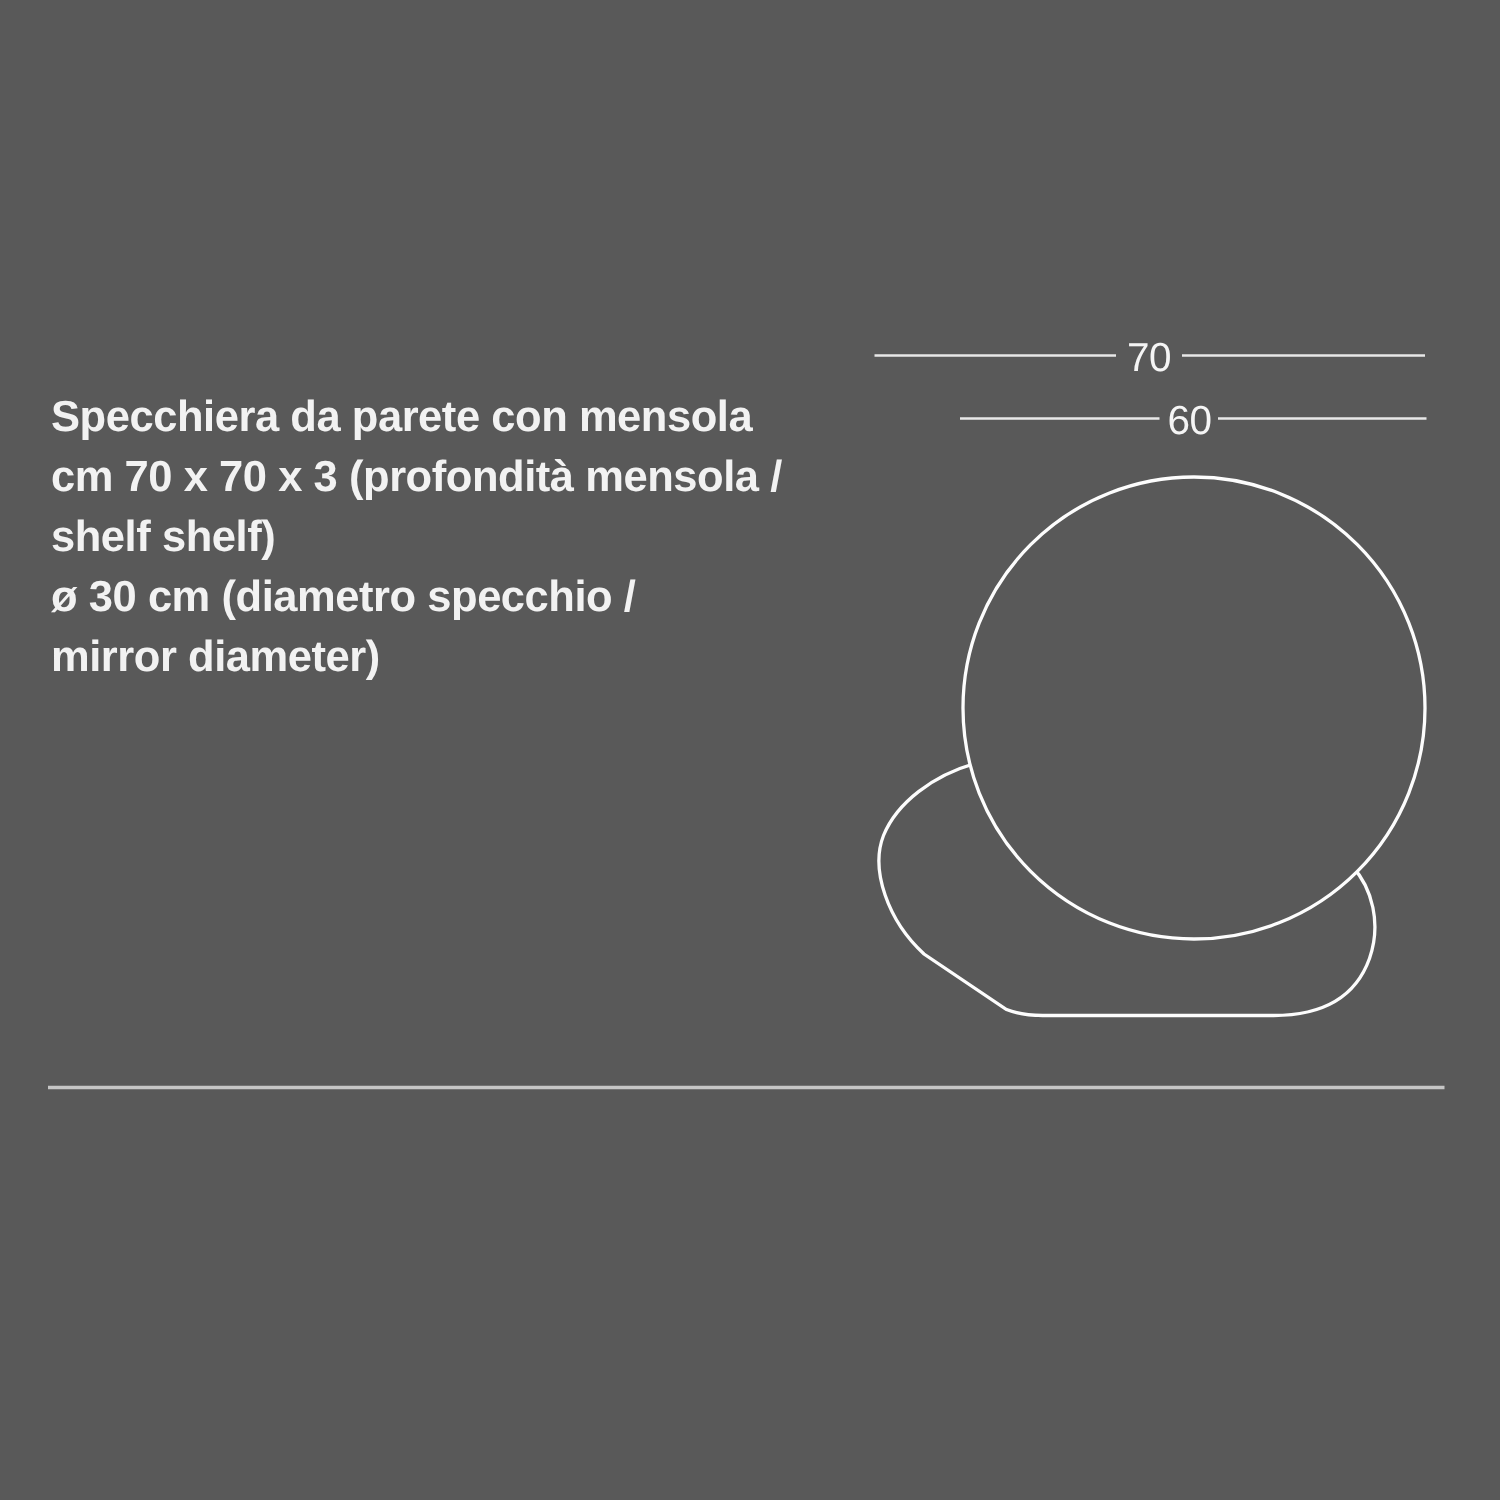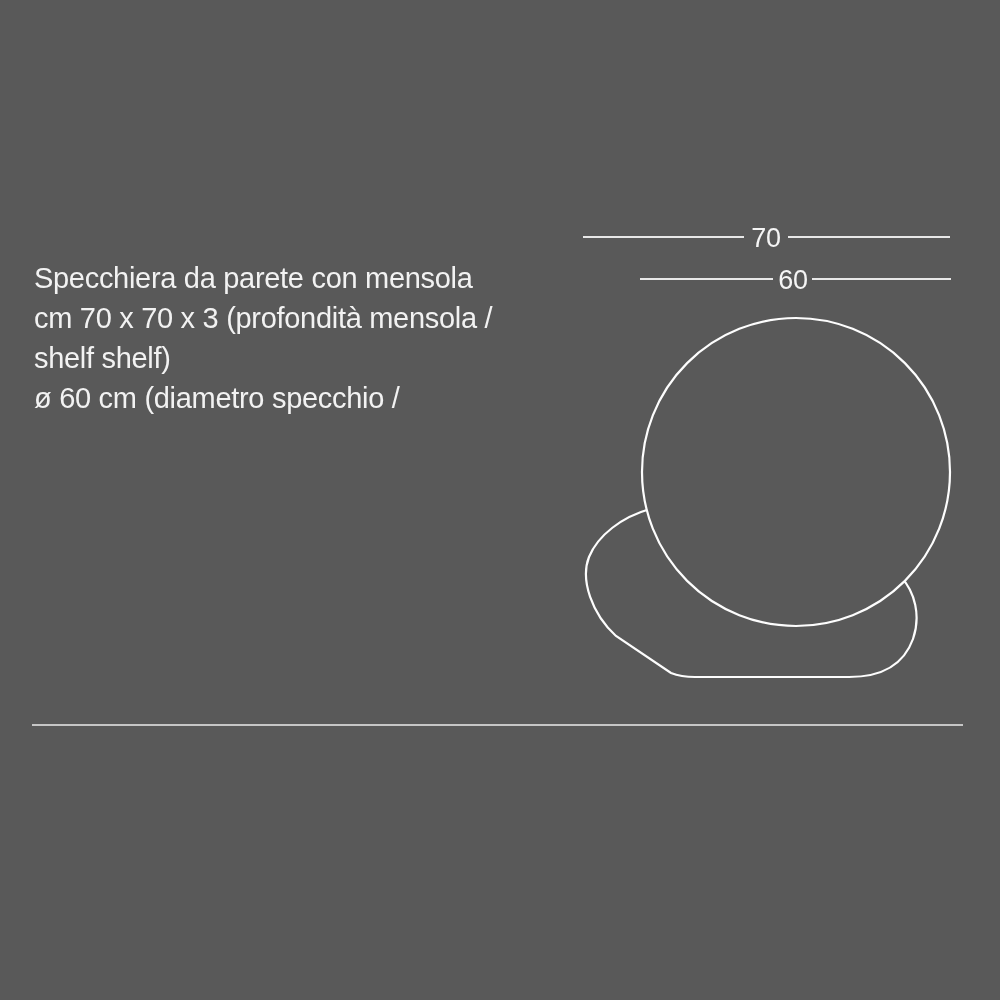--- a/index.html
+++ b/index.html
@@ -19,21 +19,21 @@
   }
   .product-text {
     position: absolute;
     left: 34px;
     top: 258px;
     width: 530px;
     color: #f2f2f2;
     font-size: 29px;
     line-height: 40px;
     letter-spacing: -0.3px;
-    font-weight: 400;
+    font-weight: 700;
   }
   .product-text .line {
     white-space: nowrap;
   }
   svg.diagram {
     position: absolute;
     left: 0;
     top: 0;
     width: 1000px;
     height: 1000px;
@@ -47,21 +47,22 @@
 </style>
 </head>
 <body>
 
 <div class="panel">
 
   <div class="product-text">
     <div class="line">Specchiera da parete con mensola</div>
     <div class="line">cm 70 x 70 x 3 (profondità mensola /</div>
     <div class="line">shelf shelf)</div>
-    <div class="line">ø 60 cm (diametro specchio /</div>
+    <div class="line">ø 30 cm (diametro specchio /</div>
+    <div class="line">mirror diameter)</div>
   </div>
 
   <svg class="diagram" viewBox="0 0 1000 1000">
 
     <g>
       <line x1="583" y1="237" x2="744" y2="237" stroke-width="1.8" stroke="#e8e8e8"></line>
       <line x1="788" y1="237" x2="950" y2="237" stroke-width="1.8" stroke="#e8e8e8"></line>
       <text class="dim-label" x="766" y="247" text-anchor="middle" fill="#f5f5f5">70</text>
     </g>
 

